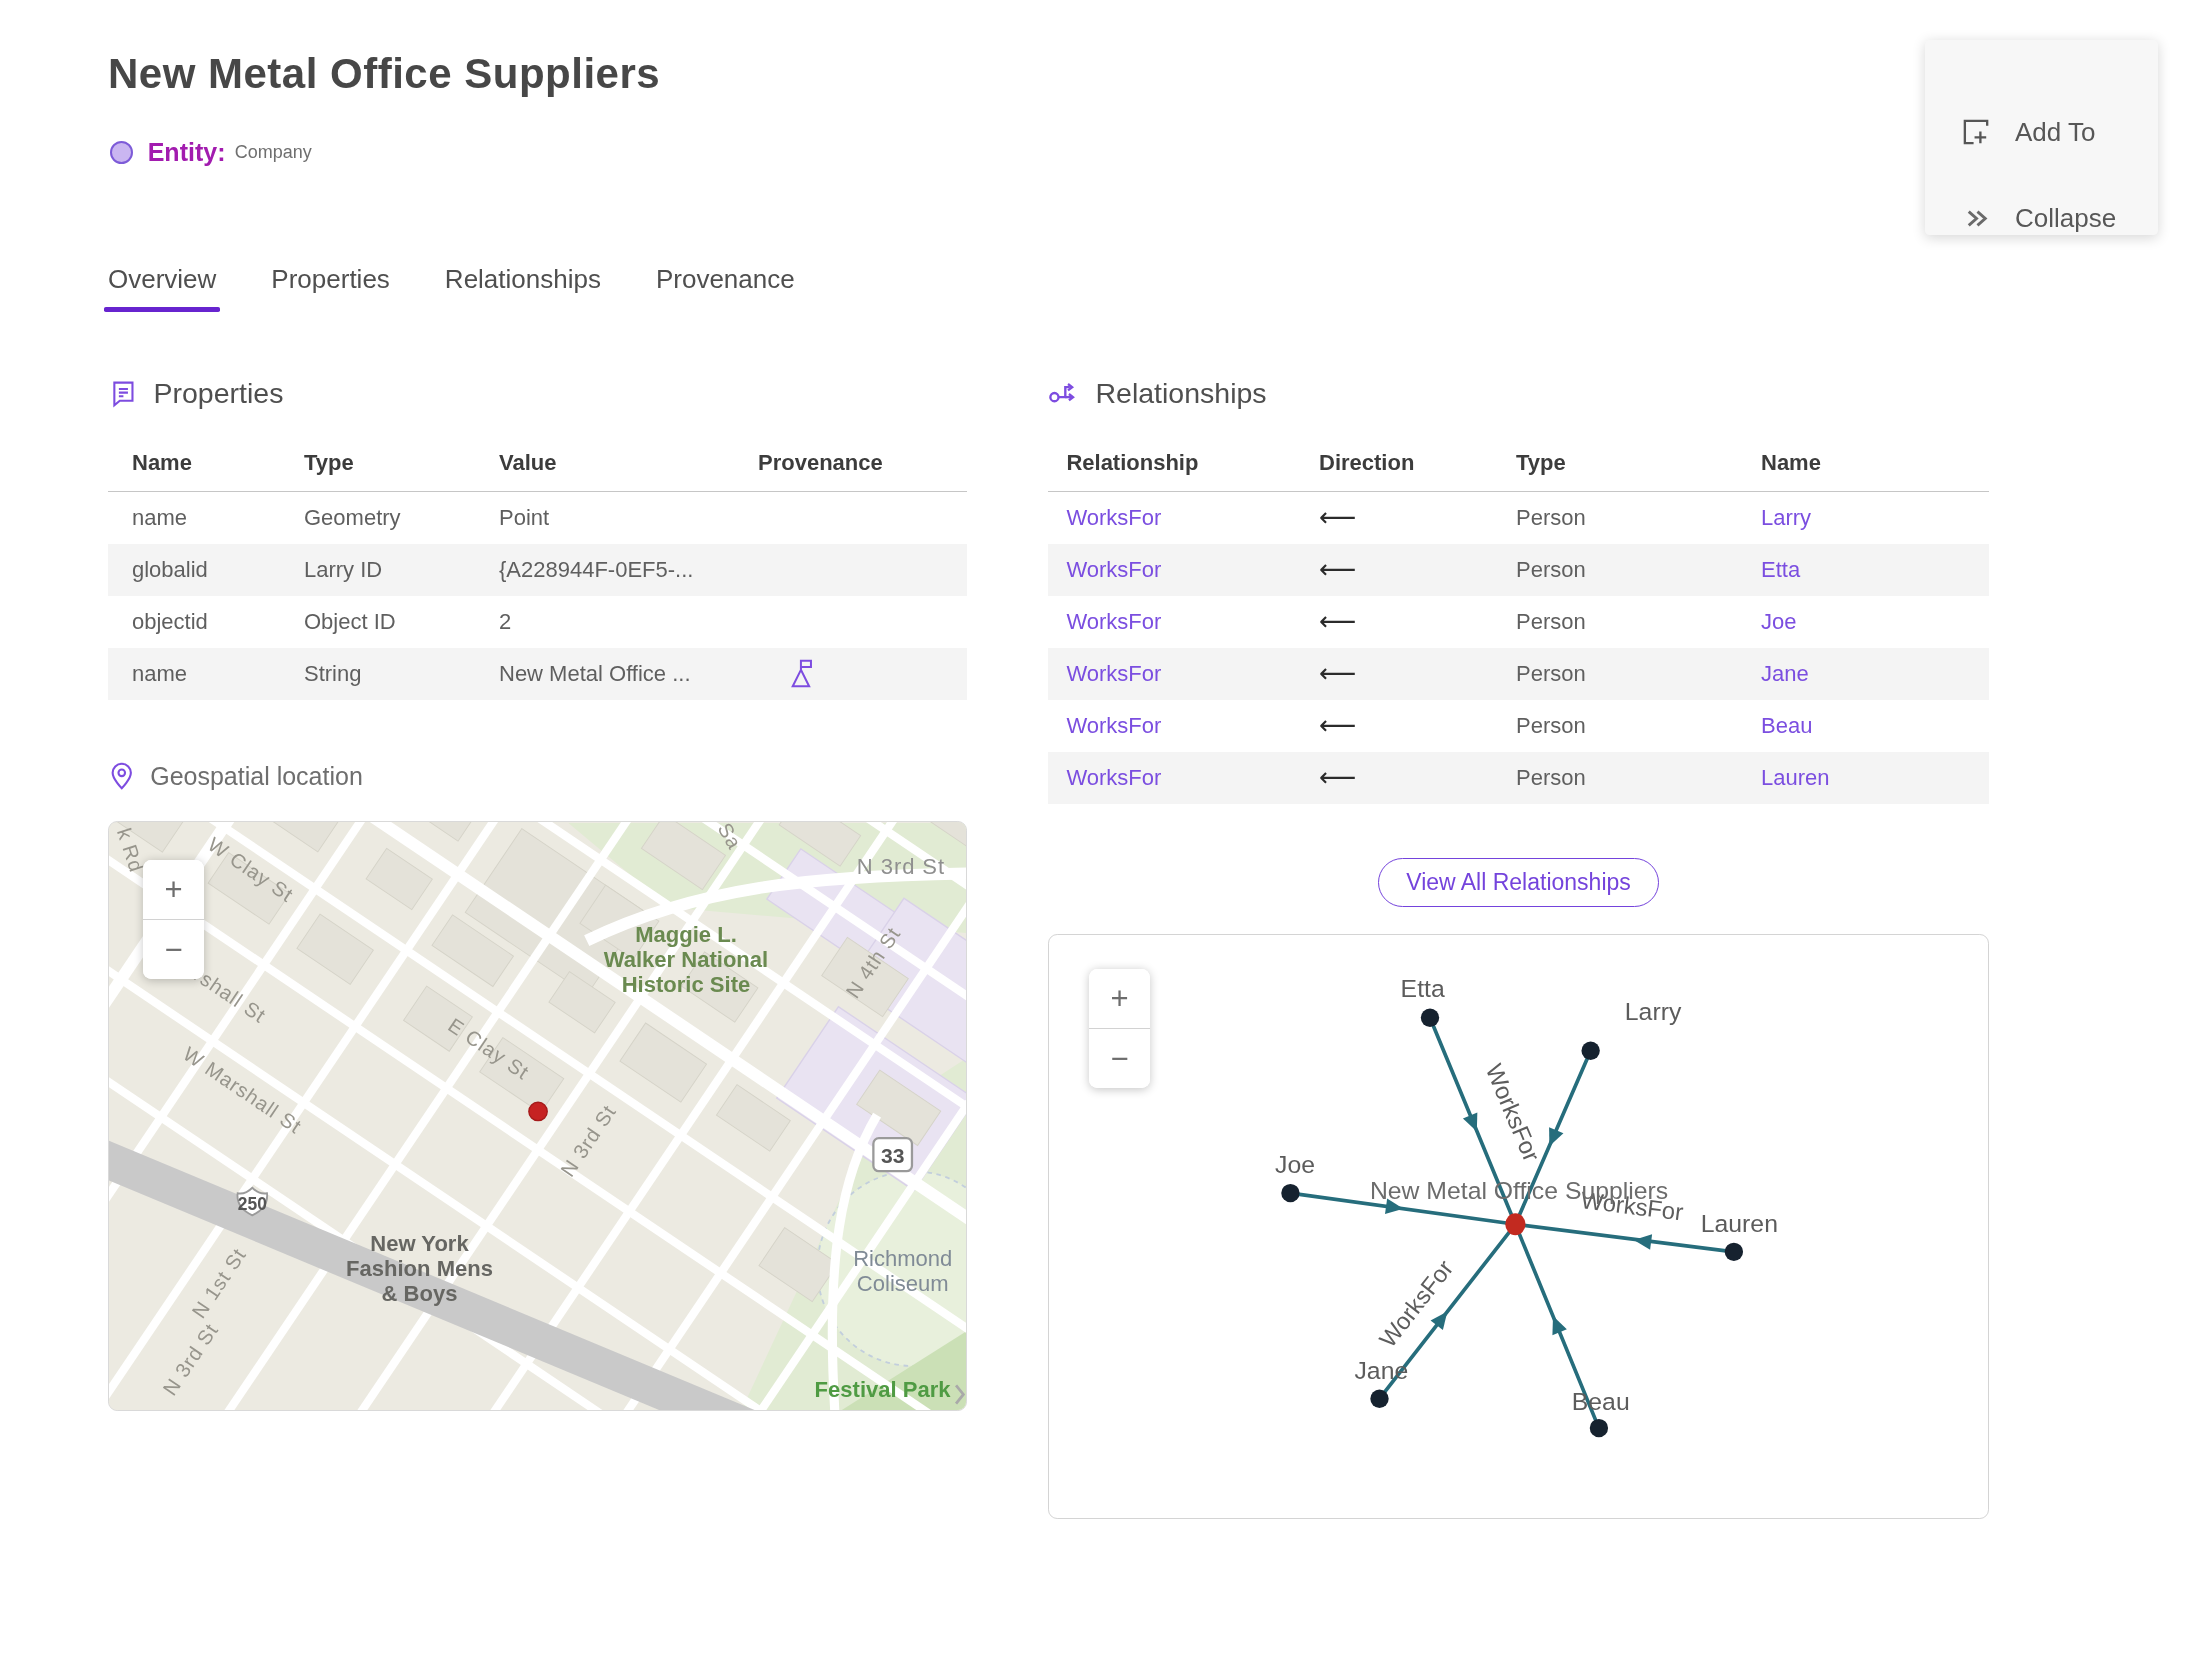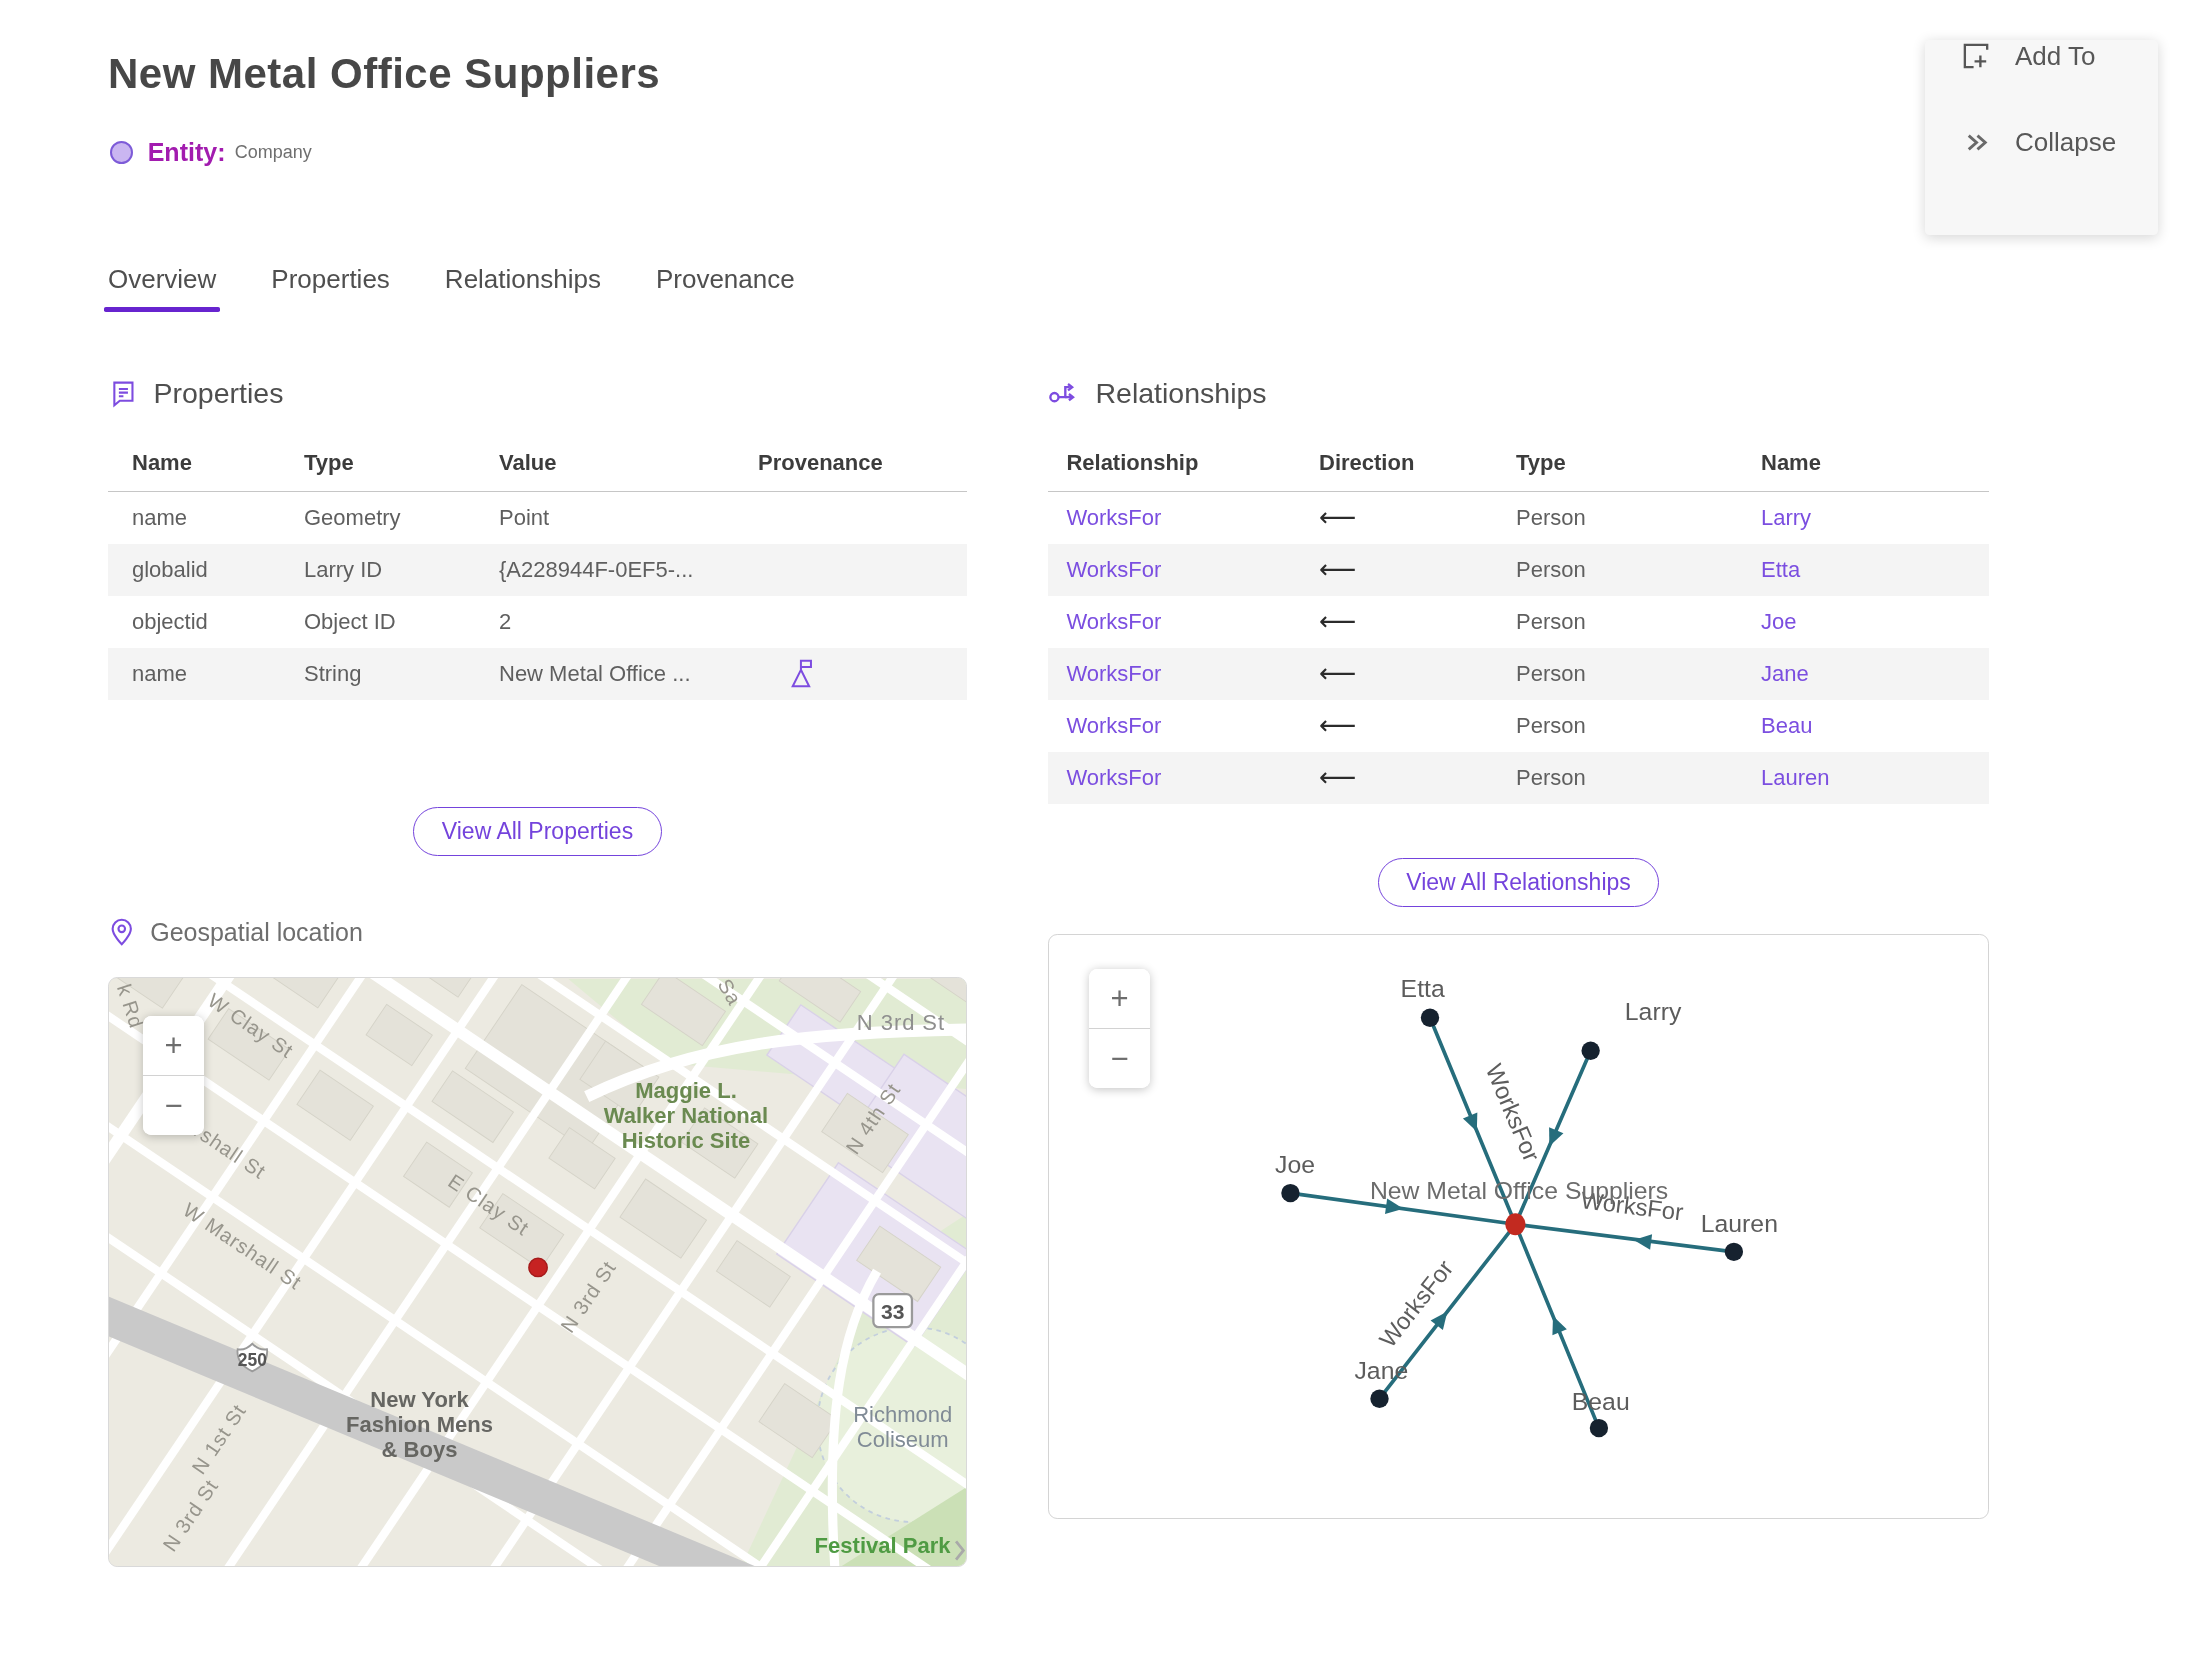--- a/index.html
+++ b/index.html
@@ -11,21 +11,21 @@
   
   .page-title { position:absolute; left:108px; top:50px; font-size:42px; font-weight:700; color:#474747; letter-spacing:0.5px; }
   .entity-row { position:absolute; left:110px; top:138px; display:flex; align-items:center; gap:14.7px; }
   .entity-dot { width:23px; height:23px; border-radius:50%; background:#cab6f1; border:2.8px solid #7d5bd8; }
   .entity-label { font-size:25px; font-weight:700; color:#a21caf; }
   .entity-type { font-size:18px; color:#6f6f6f; margin-left:-5.5px; }
 
   
   .actions-panel { position:absolute; right:46px; top:40px; width:233px; height:195px;
     background:#f7f7f7; border-radius:4.6px; box-shadow:0 2.8px 13px rgba(0,0,0,.16);
-    display:flex; flex-direction:column; justify-content:flex-start; gap:53px; padding-left:35px; }
+    display:flex; flex-direction:column; justify-content:flex-end; gap:53px; padding-left:35px; }
   .action-item { display:flex; align-items:center; gap:22px; font-size:26px; color:#575757; cursor:pointer; }
   .action-item svg { display:block; }
 
   
   .tabs { position:absolute; left:108px; top:264px; display:flex; gap:55px; }
   .tab { font-size:26px; color:#4f4f4f; padding-bottom:16.5px; position:relative; cursor:pointer; }
   .tab.active::after { content:""; position:absolute; left:-3.7px; right:-3.7px; bottom:0; height:4.6px; background:#6724cf; border-radius:1.8px; }
 
   
   .columns { position:absolute; left:108px; top:375px; display:flex; gap:81px; }
@@ -152,23 +152,20 @@
         <div class="cell">New Metal Office ...</div>
         <div class="cell prov-icon">
           <svg width="27.5" height="31" viewBox="0 0 30 34" fill="none" stroke="#7d4ce0" stroke-width="2.2">
             <path d="M13 13 V3 H24 V10 H13"></path>
             <path d="M13 13 L4 31 H22 Z"></path>
           </svg>
         </div>
       </div>
     </div>
 
-    <div class="view-all-wrap">
-      <button class="view-all-btn">View All Properties</button>
-    </div>
 
     <div class="subsection-head">
       <svg width="27.5" height="31" viewBox="0 0 30 34" fill="none" stroke="#7d4ce0" stroke-width="2.3">
         <path d="M15 3 C9.4 3 5 7.6 5 13 C5 20 15 30 15 30 C15 30 25 20 25 13 C25 7.6 20.6 3 15 3 Z"></path>
         <circle cx="15" cy="13" r="3.6"></circle>
       </svg>
       <span class="txt">Geospatial location</span>
     </div>
 
     <div class="map-card">

